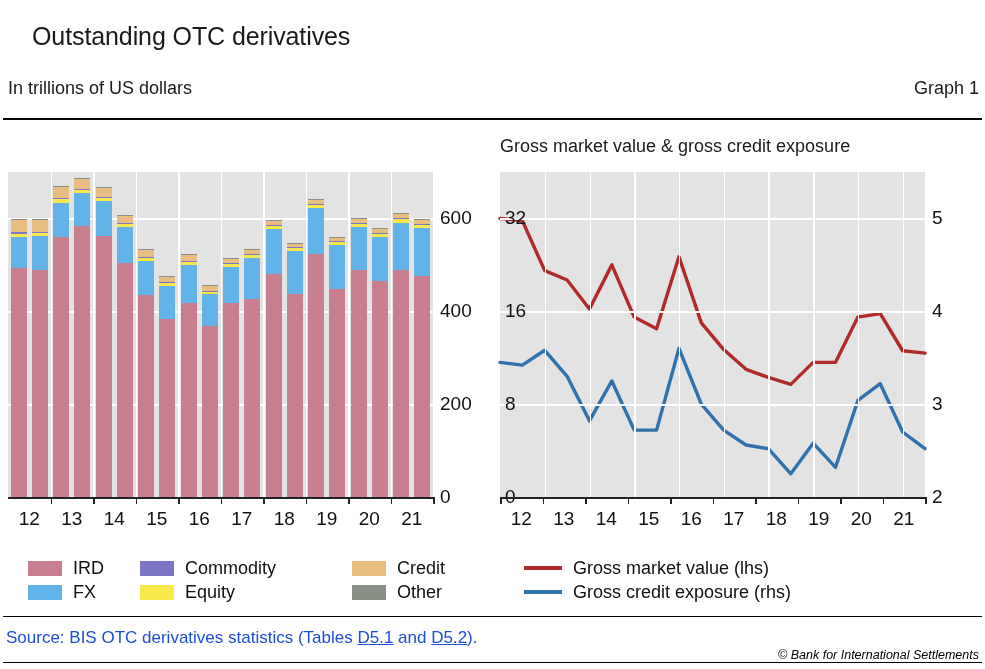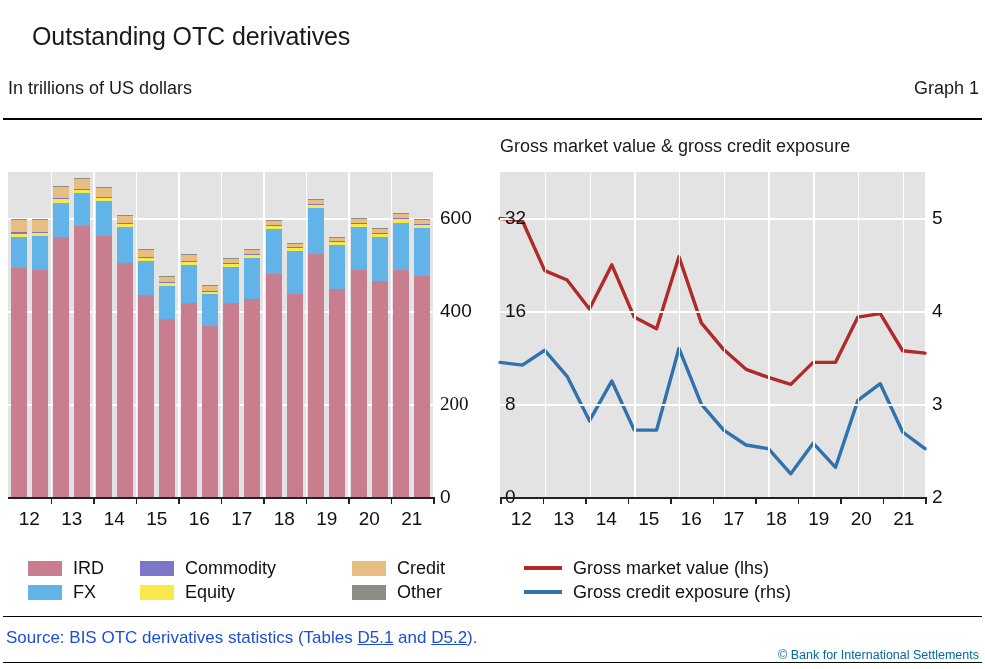--- a/index.html
+++ b/index.html
@@ -110,21 +110,21 @@
   .lg-col { position: absolute; }
 
   
   .source {
     position: absolute; left: 6px; top: 628px;
     font-size: 17px; color: #1d4ed8; white-space: nowrap;
   }
   .source .lnk { text-decoration: underline; }
   .copyright {
     position: absolute; right: 6px; top: 648px;
-    font-size: 12.5px; color: #0369a1;
+    font-size: 12.5px; color: #000000; font-style: italic;
   }
   svg { display: block; overflow: visible; }
 </style>
 </head>
 <body>
 
 <div class="page">
 
   <div class="title">Outstanding OTC derivatives</div>
   <div class="subtitle">In trillions of US dollars</div>
@@ -307,21 +307,21 @@
           <div class="seg" style="height: 48.29px; bottom: 220.54px; background: rgb(98, 180, 232);"></div>
           <div class="seg" style="height: 3.25px; bottom: 268.82px; background: rgb(249, 232, 76);"></div>
           <div class="seg" style="height: 0.93px; bottom: 272.07px; background: rgb(123, 118, 198);"></div>
           <div class="seg" style="height: 4.18px; bottom: 273px; background: rgb(232, 189, 129);"></div>
           <div class="seg" style="height: 0.93px; bottom: 277.18px; background: rgb(138, 143, 134);"></div>
         </div>
       </div>
   </div>
   <div id="yaxis-left">
       <div class="ylab ylab-right" style="top: 497px;">0</div>
-      <div class="ylab ylab-right" style="top: 404.1px; font-family: Liberation Serif, serif;">200</div>
+      <div class="ylab ylab-right" style="top: 404.1px;">200</div>
       <div class="ylab ylab-right" style="top: 311.3px;">400</div>
       <div class="ylab ylab-right" style="top: 218.4px;">600</div>
     </div>
   <div id="xaxis-left">
       <div class="axis-base" style="left: 8px; width: 425px; top: 497px;"></div>
       <div class="xticklab" style="left: 29.3px;">12</div>
       <div class="xticklab" style="left: 71.8px;">13</div>
       <div class="xtick" style="left: 50.5px;"></div>
       <div class="xticklab" style="left: 114.3px;">14</div>
       <div class="xtick" style="left: 93px;"></div>

